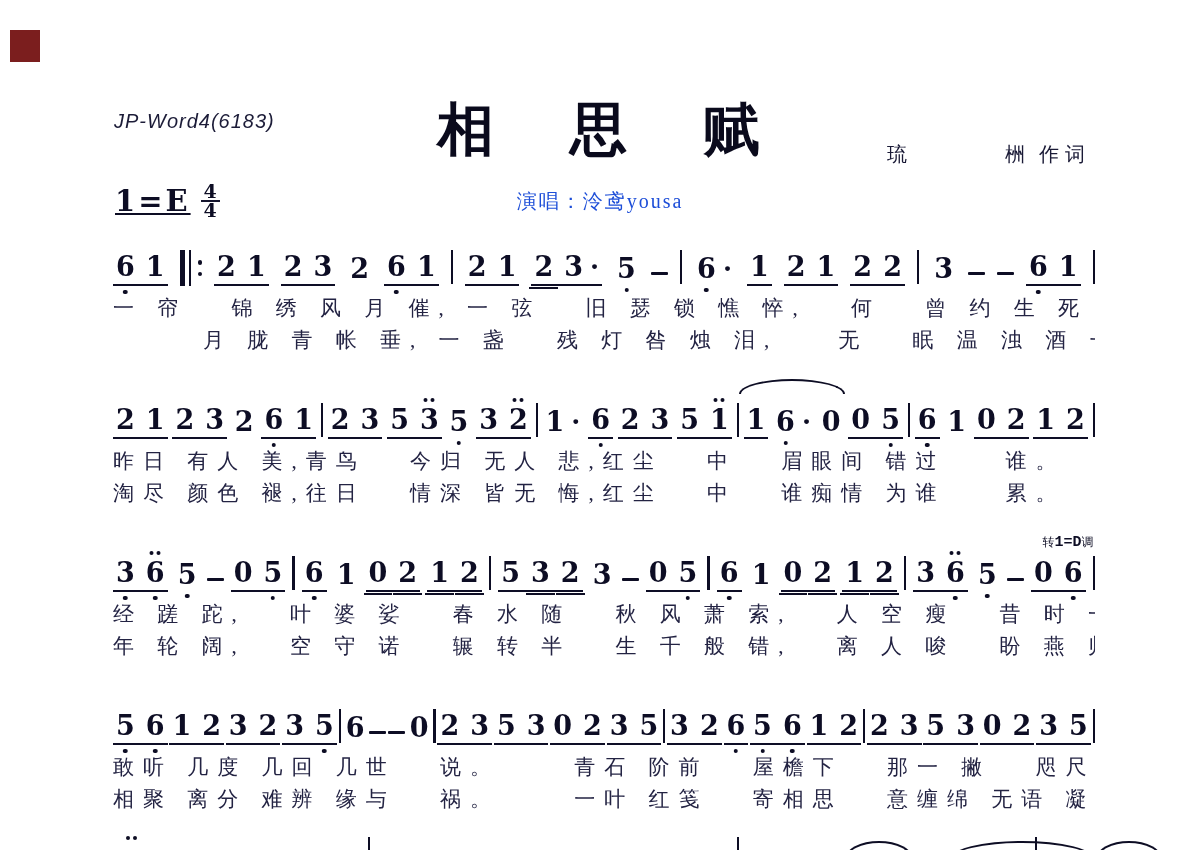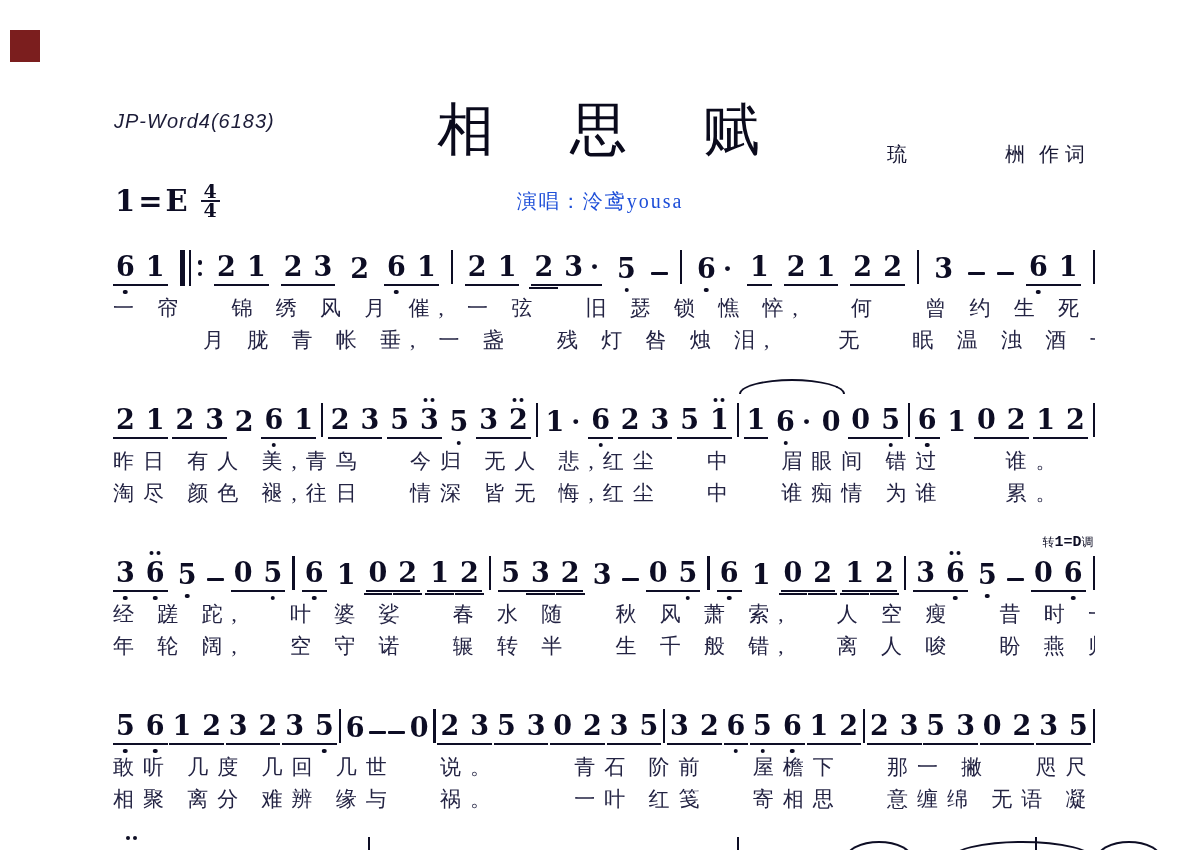--- a/index.html
+++ b/index.html
@@ -1,27 +1,27 @@
 <!DOCTYPE html>
 <html><head>
 <meta charset="utf-8">
 <style>
   html,body{margin:0;padding:0;background:#ffffff;}
   .page{position:relative;width:1200px;height:850px;background:#ffffff;overflow:hidden;
         font-family:"Liberation Serif","DejaVu Serif",serif;color:#15152e;}
   .corner-square{position:absolute;left:10px;top:30px;width:30px;height:32px;background:#7b1e1e;}
   .watermark{position:absolute;left:114px;top:110px;font-family:"Liberation Sans","DejaVu Sans",sans-serif;
              font-style:italic;font-size:20px;color:#1c1c38;letter-spacing:1px;}
-  .title{position:absolute;left:437px;top:92px;font-size:57px;font-weight:normal;letter-spacing:76px;
+  .title{position:absolute;left:437px;top:92px;font-size:57px;font-weight:bold;letter-spacing:76px;
          white-space:nowrap;color:#0a0a1c;}
   .subtitle{position:absolute;left:50%;top:188px;transform:translateX(-50%);font-size:20px;
             letter-spacing:2px;color:#1d4ed8;}
   .keysig{position:absolute;left:115px;top:183px;display:flex;align-items:center;gap:10px;
           font-weight:bold;color:#0d0d24;}
-  .keysig .key{font-size:29px;letter-spacing:3px;font-family:"DejaVu Serif",serif;}
+  .keysig .key{font-size:29px;letter-spacing:3px;font-family:"DejaVu Serif",serif;text-decoration:underline;}
   .meter{display:inline-flex;flex-direction:column;align-items:center;font-size:19px;font-weight:bold;
          line-height:17px;font-family:"DejaVu Serif",serif;}
   .meter i{font-style:normal;}
   .meter i:first-child{border-bottom:2px solid #15152e;padding:0 3px;}
   .credits{position:absolute;right:105px;top:141px;display:flex;flex-direction:column;gap:21px;
            font-size:20px;color:#1a1a36;}
   .credit{display:flex;gap:14px;align-items:baseline;}
   .credit-name{width:138px;text-align:justify;text-align-last:justify;text-justify:inter-character;}
   .credit-role{width:56px;letter-spacing:6px;white-space:nowrap;}
   #systems{position:absolute;left:113px;top:240px;width:982px;}

